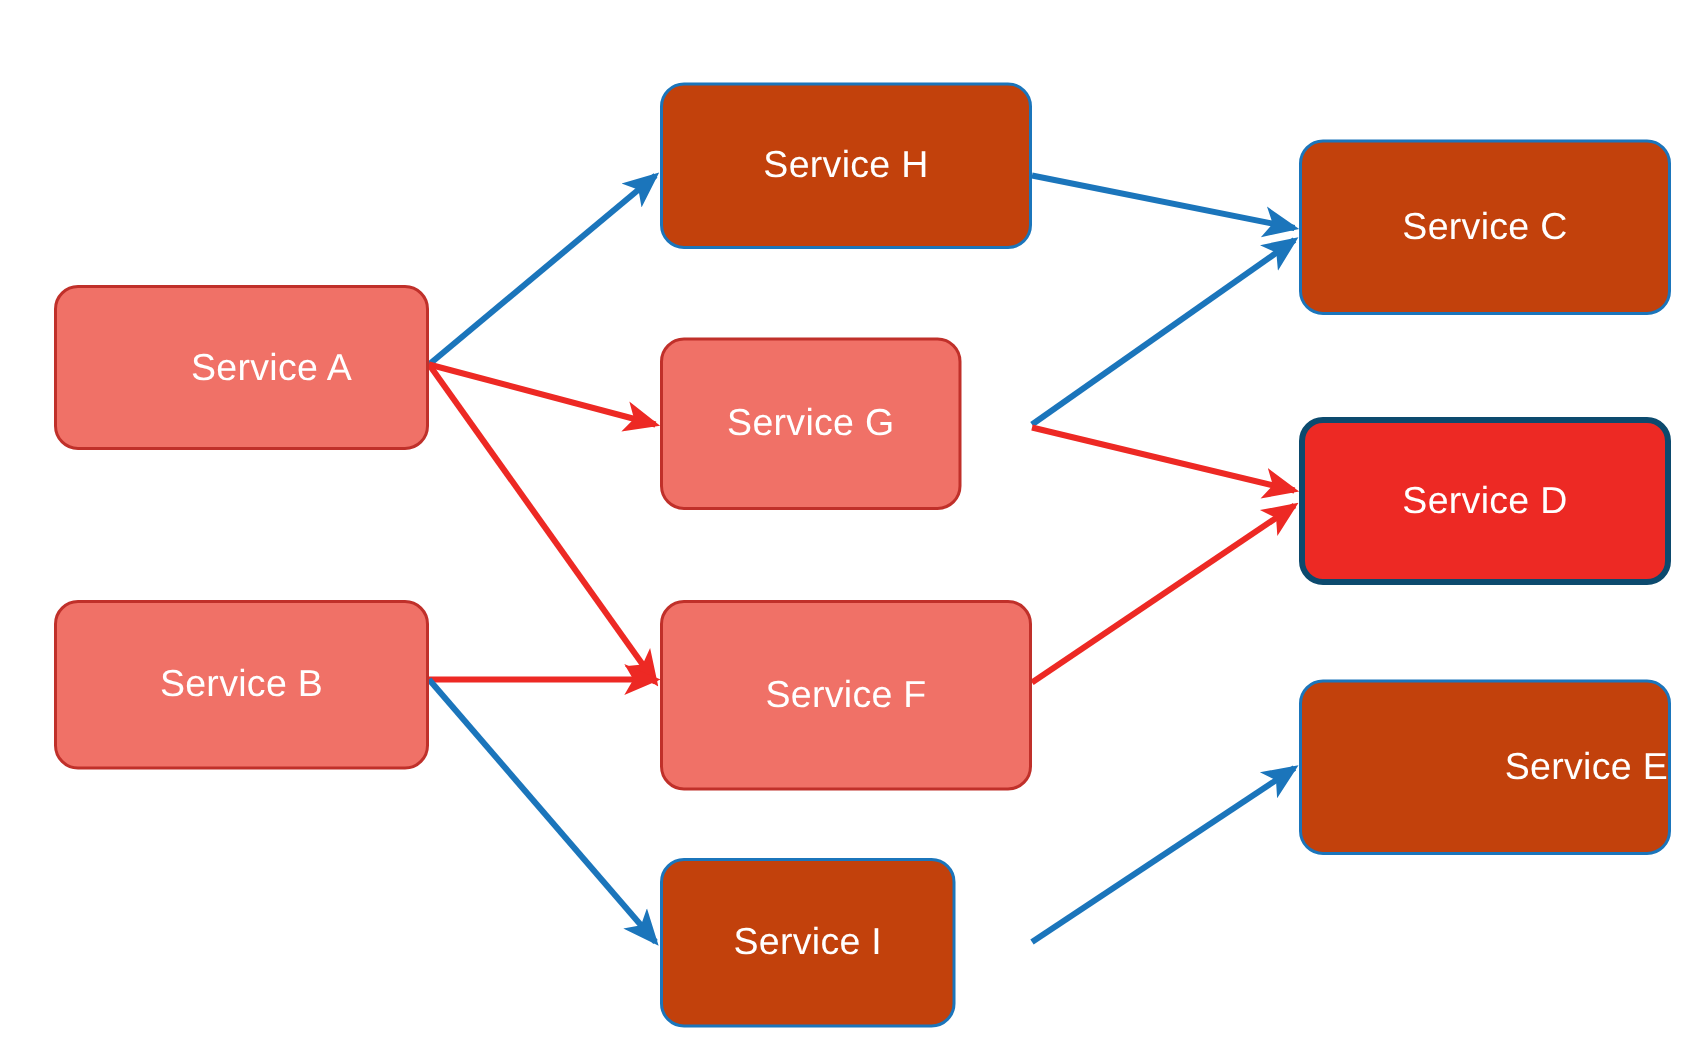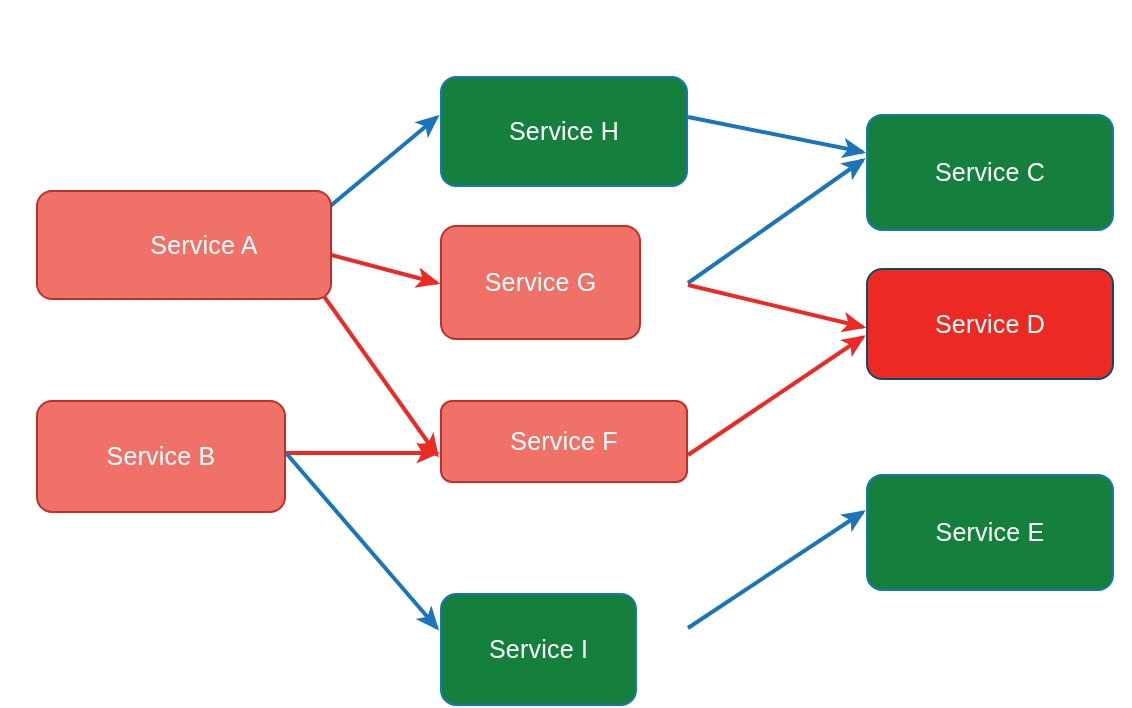--- a/index.html
+++ b/index.html
@@ -43,27 +43,27 @@
   }
   .node-label {
     display: block;
     white-space: nowrap;
   }
   .node.salmon {
     background: #F07167;
     border: 2px solid #C0302A;
   }
   .node.blue {
-    background: #15803d;
+    background: #c2410c;
     border: 2px solid #1B75BB;
-    margin-top: 21px;
   }
   .node.red {
     background: #ED2924;
-    border: 2px solid #0c4a6e;
+    border: 4px solid #0c4a6e;
+    margin-top: 10px;
   }
 </style>
 </head>
 <body>
 
 <div id="canvas">
 
   <svg id="edge-layer" viewBox="0 0 1132 708">
     <defs>
       <marker id="arrow-blue" markerWidth="6" markerHeight="6" refX="5.2" refY="3" orient="auto" markerUnits="strokeWidth">
@@ -81,42 +81,42 @@
         <line x1="286" y1="453" x2="437" y2="628" stroke="#1B75BB" stroke-width="4" stroke-linecap="butt" marker-end="url(#arrow-blue)"></line>
         <line x1="688" y1="117" x2="863" y2="152" stroke="#1B75BB" stroke-width="4" stroke-linecap="butt" marker-end="url(#arrow-blue)"></line>
         <line x1="688" y1="283" x2="863" y2="160" stroke="#1B75BB" stroke-width="4" stroke-linecap="butt" marker-end="url(#arrow-blue)"></line>
         <line x1="688" y1="285" x2="863" y2="327" stroke="#ED2924" stroke-width="4" stroke-linecap="butt" marker-end="url(#arrow-red)"></line>
         <line x1="688" y1="455" x2="863" y2="337" stroke="#ED2924" stroke-width="4" stroke-linecap="butt" marker-end="url(#arrow-red)"></line>
         <line x1="688" y1="628" x2="863" y2="512" stroke="#1B75BB" stroke-width="4" stroke-linecap="butt" marker-end="url(#arrow-blue)"></line>
       </g>
   </svg>
 
   <div id="nodes-group">
-      <div class="node salmon" style="left: 36px; top: 190px; width: 296px; height: 110px; padding-left: 40px;">
+      <div class="node salmon" style="left: 36px; top: 190px; width: 250px; height: 110px; padding-left: 40px;">
         <span class="node-label">Service A</span>
       </div>
       <div class="node salmon" style="left: 36px; top: 400px; width: 250px; height: 113px; align-items: center;">
         <span class="node-label">Service B</span>
       </div>
       <div class="node blue" style="left: 440px; top: 55px; width: 248px; height: 111px;">
         <span class="node-label">Service H</span>
       </div>
       <div class="node salmon" style="left: 440px; top: 225px; width: 201px; height: 115px;">
         <span class="node-label">Service G</span>
       </div>
-      <div class="node salmon" style="left: 440px; top: 400px; width: 248px; height: 83px; border-radius: 12px;">
+      <div class="node salmon" style="left: 440px; top: 400px; width: 248px; height: 127px;">
         <span class="node-label">Service F</span>
       </div>
       <div class="node blue" style="left: 440px; top: 572px; width: 197px; height: 113px;">
         <span class="node-label">Service I</span>
       </div>
       <div class="node blue" style="left: 866px; top: 93px; width: 248px; height: 117px;">
         <span class="node-label">Service C</span>
       </div>
       <div class="node red" style="left: 866px; top: 268px; width: 248px; height: 112px;">
         <span class="node-label">Service D</span>
       </div>
-      <div class="node blue" style="left: 866px; top: 453px; width: 248px; height: 117px;">
+      <div class="node blue" style="left: 866px; top: 453px; width: 248px; height: 117px; justify-content: flex-end;">
         <span class="node-label">Service E</span>
       </div>
     </div>
 
 </div>
 
 </body></html>

